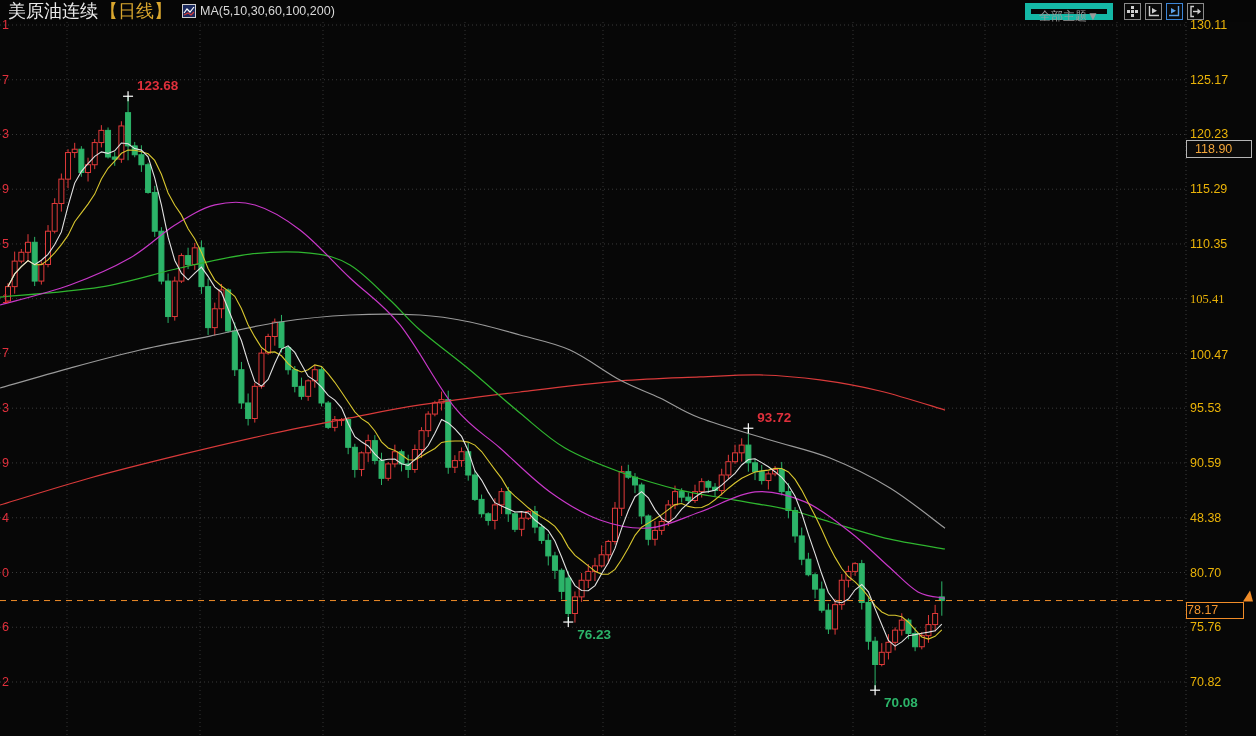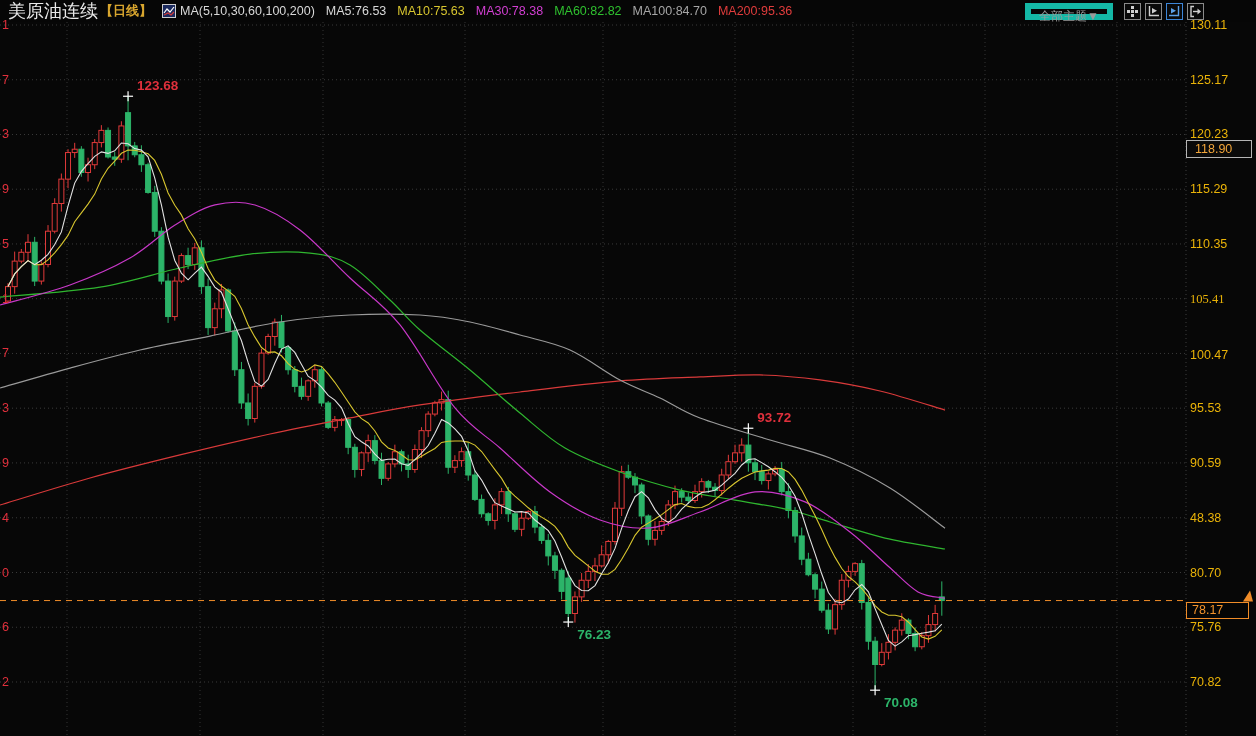--- a/index.html
+++ b/index.html
@@ -1,63 +1,55 @@
 <!DOCTYPE html>
 <html><head>
 <meta charset="utf-8">
 <style>
   html,body{margin:0;padding:0;background:#070707;width:1256px;height:736px;overflow:hidden;
     font-family:"Liberation Sans",sans-serif;-webkit-font-smoothing:antialiased;}
   #topbar{height:22px;display:flex;align-items:center;background:#060606;white-space:nowrap;}
   #topbar .t-title{color:#e9e9e9;font-size:18px;font-weight:400;margin-left:8px;}
-  #topbar .t-period{color:#d9a62e;font-size:13px;font-weight:700;margin-left:2px;text-align:center;}
+  #topbar .t-period{color:#d9a62e;font-size:18px;font-weight:400;margin-left:2px;text-align:center;}
   #topbar .mini-icon{margin-left:10px;display:inline-flex;align-items:center;}
   #topbar .t-masettings{color:#d8d8d8;font-size:12.5px;margin-left:4px;}
   #legend{display:inline-flex;}
   #legend .ma-item{font-size:12.5px;margin-left:11px;}
   #topbar .spacer{flex:1;}
   #theme-btn{background:transparent;border:6px solid #14b8a6;color:#9b9b9b;font-size:12px;
     height:17px;line-height:14px;width:88px;text-align:center;padding:0;margin-right:11px;
     font-family:"Liberation Sans",sans-serif;}
   #toolbar{display:flex;gap:4px;margin-right:52px;}
   .icon-btn{width:17px;height:17px;padding:0;background:#0a0a0a;border:1px solid #8a8a8a;
     display:flex;align-items:center;justify-content:center;}
   .icon-btn.active{border-color:#3d86d8;}
   #chart-area{position:relative;width:1256px;height:714px;}
   #chart-svg{display:block;}
   .y-label{position:absolute;left:1190px;color:#eab308;font-size:12.5px;line-height:16px;}
   .left-digit{position:absolute;left:-27px;width:36px;text-align:right;color:#e0303c;
     font-size:12.5px;line-height:16px;}
   #ref-box{position:absolute;left:1186px;width:56px;height:16px;border:1px solid #b5b5b5;
     background:#0a0a0a;color:#f2a53a;font-size:12.5px;line-height:16px;padding-left:8px;}
   #last-box{position:absolute;left:1186px;width:56px;height:15px;border:1px solid #f08c28;
-    background:#050505;color:#f2932c;font-size:12.5px;line-height:15px;padding-left:5px;}
+    background:#050505;color:#f2932c;font-size:12.5px;line-height:15px;padding-left:0;}
 </style>
 </head>
 <body>
 
 <div id="topbar">
   <span class="t-title">美原油连续</span>
   <span class="t-period">【日线】</span>
   <span class="mini-icon">
     <svg width="14" height="14" viewBox="0 0 14 14">
       <rect x="0.5" y="0.5" width="13" height="13" fill="#1b2a5e" stroke="#cfcfcf"></rect>
       <polyline points="2,9 5,5 8,8 12,3" fill="none" stroke="#ffffff" stroke-width="1.2"></polyline>
       <polyline points="2,11 6,9 9,11 12,8" fill="none" stroke="#d23a3a" stroke-width="1.2"></polyline>
     </svg>
   </span>
   <span class="t-masettings">MA(5,10,30,60,100,200)</span>
-  <span id="legend">
-      <span class="ma-item" style="color: rgb(216, 216, 216);">MA5:76.53</span>
-      <span class="ma-item" style="color: rgb(216, 198, 47);">MA10:75.63</span>
-      <span class="ma-item" style="color: rgb(210, 63, 210);">MA30:78.38</span>
-      <span class="ma-item" style="color: rgb(47, 193, 47);">MA60:82.82</span>
-      <span class="ma-item" style="color: rgb(166, 166, 166);">MA100:84.70</span>
-      <span class="ma-item" style="color: rgb(224, 60, 60);">MA200:95.36</span>
-    </span>
   <span class="spacer"></span>
   <button id="theme-btn">全部主题▼</button>
   <div id="toolbar">
     <button class="icon-btn">
       <svg width="13" height="13" viewBox="0 0 13 13">
         <rect x="5" y="1" width="3" height="3" fill="#cfcfcf"></rect>
         <rect x="1" y="5" width="3" height="3" fill="#cfcfcf"></rect>
         <rect x="5" y="5" width="3" height="3" fill="#cfcfcf"></rect>
         <rect x="9" y="5" width="3" height="3" fill="#cfcfcf"></rect>
         <rect x="5" y="9" width="3" height="3" fill="#cfcfcf"></rect>

